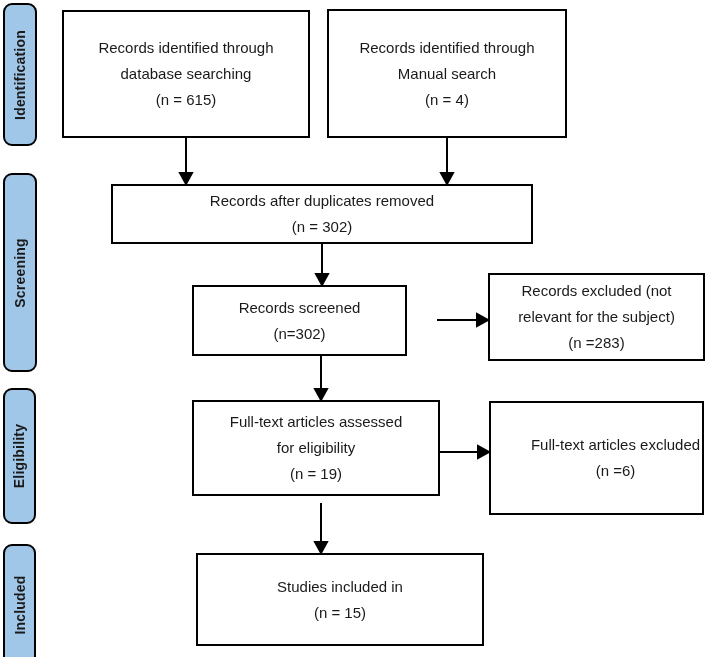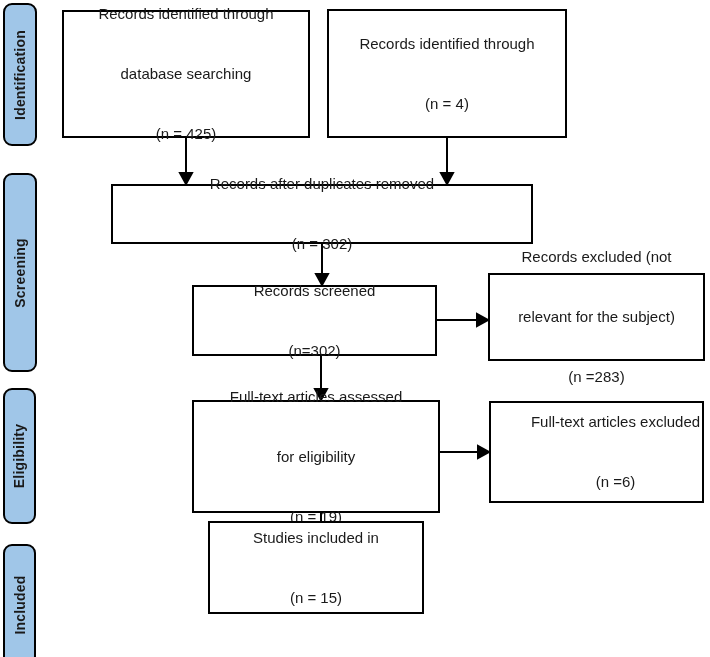--- a/index.html
+++ b/index.html
@@ -50,21 +50,20 @@
     background: var(--background);
     border: 2px solid var(--outline);
     box-sizing: border-box;
     display: flex;
     flex-direction: column;
     align-items: center;
     justify-content: center;
     text-align: center;
     font-size: 15px;
     color: var(--text);
-    gap: 34px;
   }
   .node .line {
     line-height: 26px;
     white-space: nowrap;
   }
 </style>
 </head>
 <body>
 
 <div class="canvas">
@@ -104,53 +103,54 @@
   <div class="stage" style="left:3px; top:388px; width:33px; height:136px;">
     <span class="stage-text">Eligibility</span>
   </div>
   <div class="stage" style="left:3px; top:544px; width:33px; height:121px;">
     <span class="stage-text">Included</span>
   </div>
 
   <div class="node" style="left:62px; top:10px; width:248px; height:128px;">
     <div class="line">Records identified through</div>
     <div class="line">database searching</div>
-    <div class="line">(n = 425)</div>
+    <div class="line">(n = 615)</div>
   </div>
 
   <div class="node" style="left:327px; top:9px; width:240px; height:129px;">
     <div class="line">Records identified through</div>
+    <div class="line">Manual search</div>
     <div class="line">(n = 4)</div>
   </div>
 
   <div class="node" style="left:111px; top:184px; width:422px; height:60px;">
     <div class="line">Records after duplicates removed</div>
     <div class="line">(n = 302)</div>
   </div>
 
-  <div class="node" style="left:192px; top:285px; width:245px; height:71px;">
+  <div class="node" style="left:192px; top:285px; width:215px; height:71px;">
     <div class="line">Records screened</div>
     <div class="line">(n=302)</div>
   </div>
 
   <div class="node" style="left:488px; top:273px; width:217px; height:88px;">
     <div class="line">Records excluded (not</div>
     <div class="line">relevant for the subject)</div>
     <div class="line">(n =283)</div>
   </div>
 
-  <div class="node" style="left:192px; top:400px; width:248px; height:113px;">
+  <div class="node" style="left:192px; top:400px; width:248px; height:96px;">
     <div class="line">Full-text articles assessed</div>
     <div class="line">for eligibility</div>
     <div class="line">(n = 19)</div>
   </div>
 
-  <div class="node" style="left:489px; top:401px; width:215px; height:102px;padding-left:38px;">
+  <div class="node" style="left:489px; top:401px; width:215px; height:114px;padding-left:38px;">
     <div class="line">Full-text articles excluded</div>
     <div class="line">(n =6)</div>
   </div>
 
-  <div class="node" style="left:196px; top:521px; width:216px; height:93px;margin-left:12px;">
+  <div class="node" style="left:196px; top:553px; width:288px; height:93px;">
     <div class="line">Studies included in</div>
     <div class="line">(n = 15)</div>
   </div>
 
 </div>
 
 </body></html>

